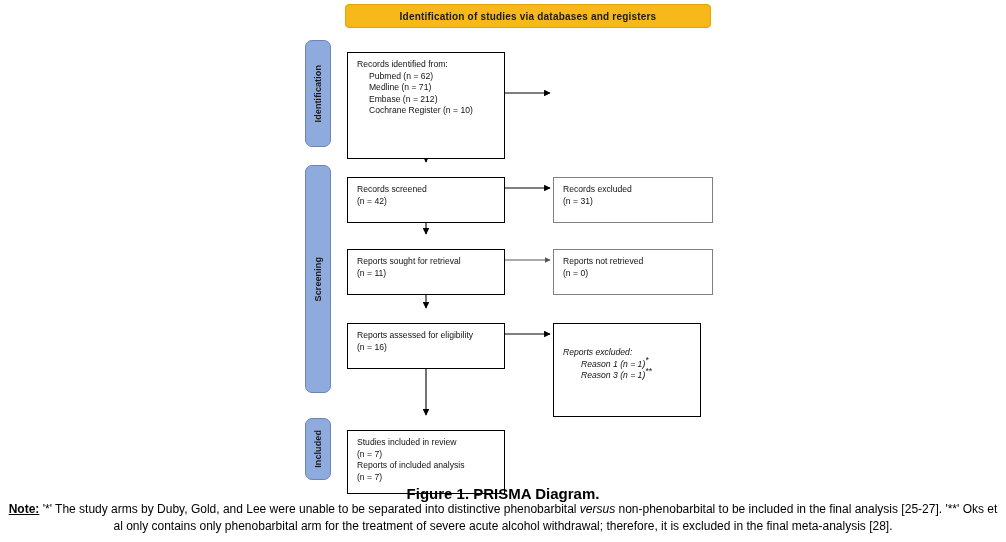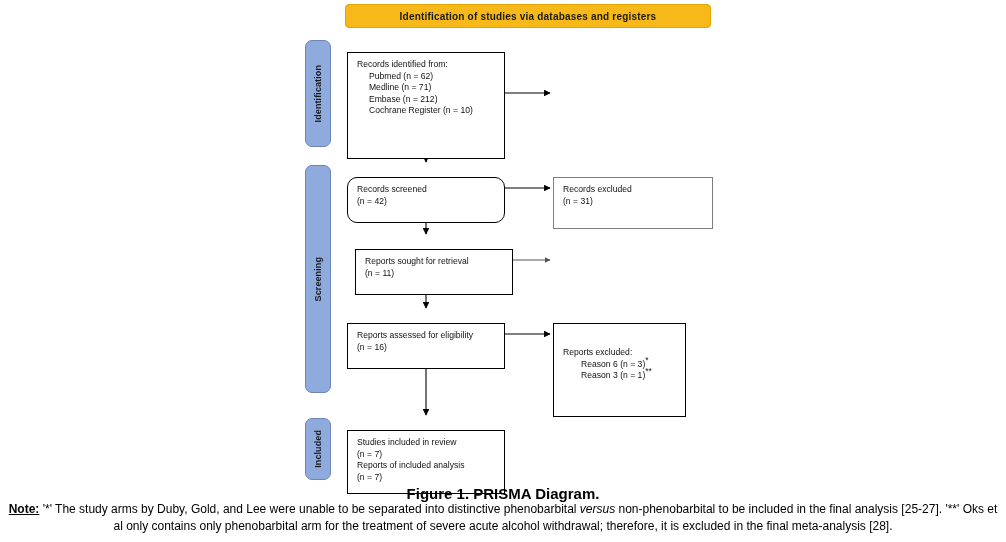--- a/index.html
+++ b/index.html
@@ -84,30 +84,30 @@
   .box.thin { border: 1px solid #7f7f7f; }
   .box-text {
     font-size: 8.6px;
     line-height: 11.6px;
     color: #111111;
     white-space: pre-wrap;
   }
 
   
   #box-identified   { left: 347px; top: 40px;  width: 158px; height: 107px; }
-  #box-screened     { left: 347px; top: 165px; width: 158px; height: 46px; border-radius: 10px;  }
-  #box-sought       { left: 355px; top: 237px; width: 158px; height: 46px;  }
+  #box-screened     { left: 347px; top: 165px; width: 158px; height: 46px;  }
+  #box-sought       { left: 347px; top: 237px; width: 158px; height: 46px;  }
   #box-assessed     { left: 347px; top: 311px; width: 158px; height: 46px;  }
   #box-included     { left: 347px; top: 418px; width: 158px; height: 64px;  }
 
   
   #box-removed      { left: 553px; top: 40px;  width: 160px; height: 107px; }
-  #box-excluded     { left: 553px; top: 165px; width: 160px; height: 52px;  }
+  #box-excluded     { left: 553px; top: 165px; width: 160px; height: 46px;  }
   #box-notretrieved { left: 553px; top: 237px; width: 160px; height: 46px;  }
-  #box-repexcluded  { left: 553px; top: 311px; width: 133px; height: 94px;  padding-top: 23px;}
+  #box-repexcluded  { left: 553px; top: 311px; width: 148px; height: 94px;  padding-top: 23px; font-style: italic;}
 
   .box-text i { font-style: italic; }
   .sup { font-size: 8.6px; vertical-align: super; line-height: 0; }
 
   
   #connectors {
     position: absolute;
     left: 0; top: 0;
     width: 1006px;
     height: 486px;
@@ -213,24 +213,28 @@
 Reports of included analysis
 (n = 7)</div>
   </div>
 
 
   <div class="box thin" id="box-excluded">
     <div class="box-text">Records excluded
 (n = 31)</div>
   </div>
 
+  <div class="box thin" id="box-notretrieved">
+    <div class="box-text">Reports not retrieved
+(n = 0)</div>
+  </div>
 
   <div class="box" id="box-repexcluded">
     <div class="box-text">Reports excluded:</div>
-    <div class="box-text" style="padding-left:18px;"><span>Reason 6 (n = 3)</span><span class="sup">*</span></div>
+    <div class="box-text" style="padding-left:18px;"><span>Reason 1 (n = 1)</span><span class="sup">*</span></div>
     <div class="box-text" style="padding-left:18px;"><span>Reason 3 (n = 1)</span><span class="sup">**</span></div>
   </div>
 
 </div>
 
 <div id="caption">
   <div id="fig-title">Figure 1. PRISMA Diagram.</div>
   <div id="fig-note">
     <b>Note:</b><span>&nbsp;</span><span>'*'</span><span> The study arms by Duby, Gold, and Lee were unable to be separated into distinctive phenobarbital </span><i>versus</i><span> non-phenobarbital to be included in the final analysis [25-27]. </span><span>'**'</span><span> Oks et al only contains only phenobarbital arm for the treatment of severe acute alcohol withdrawal; therefore, it is excluded in the final meta-analysis [28].</span>
   </div>

